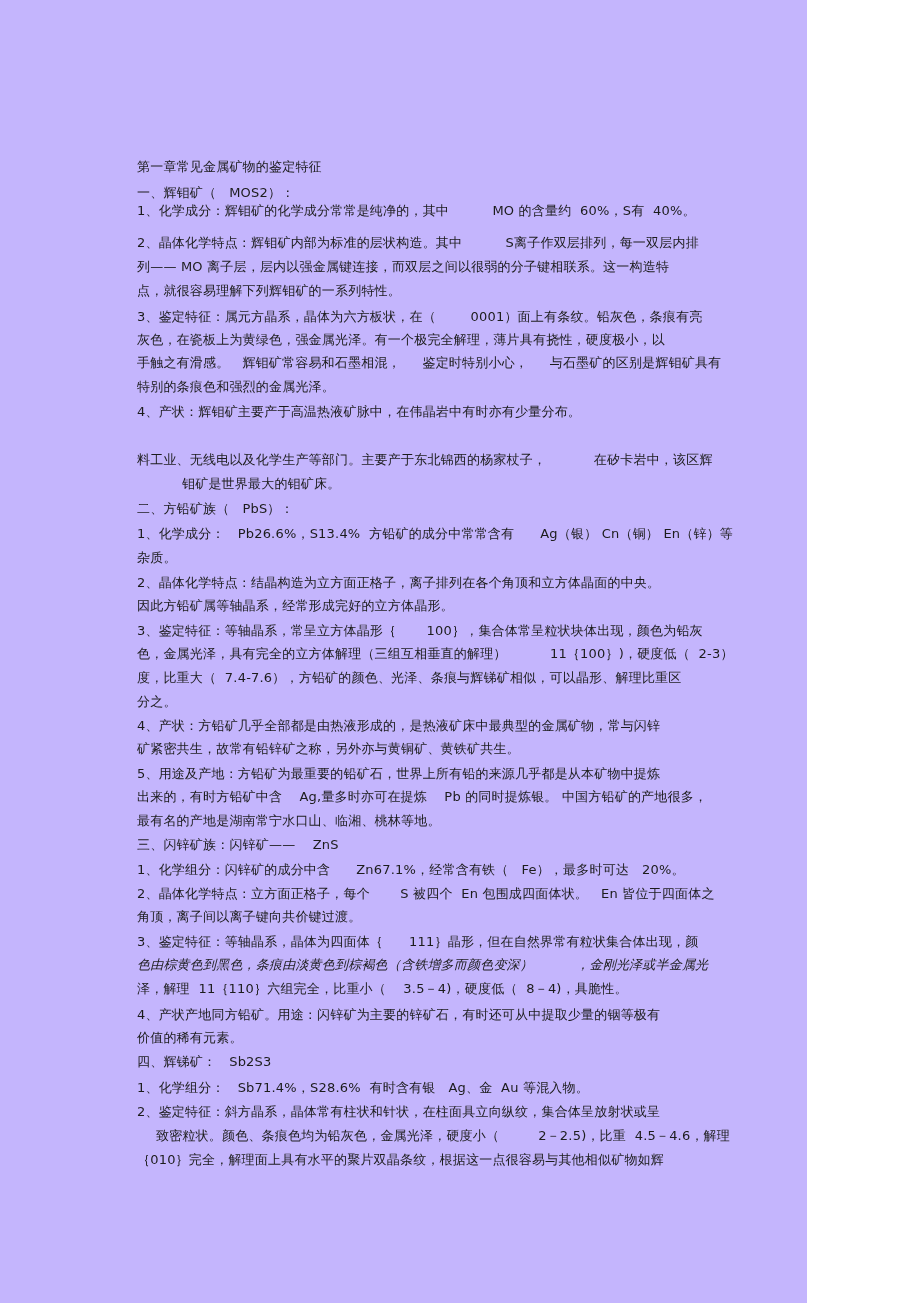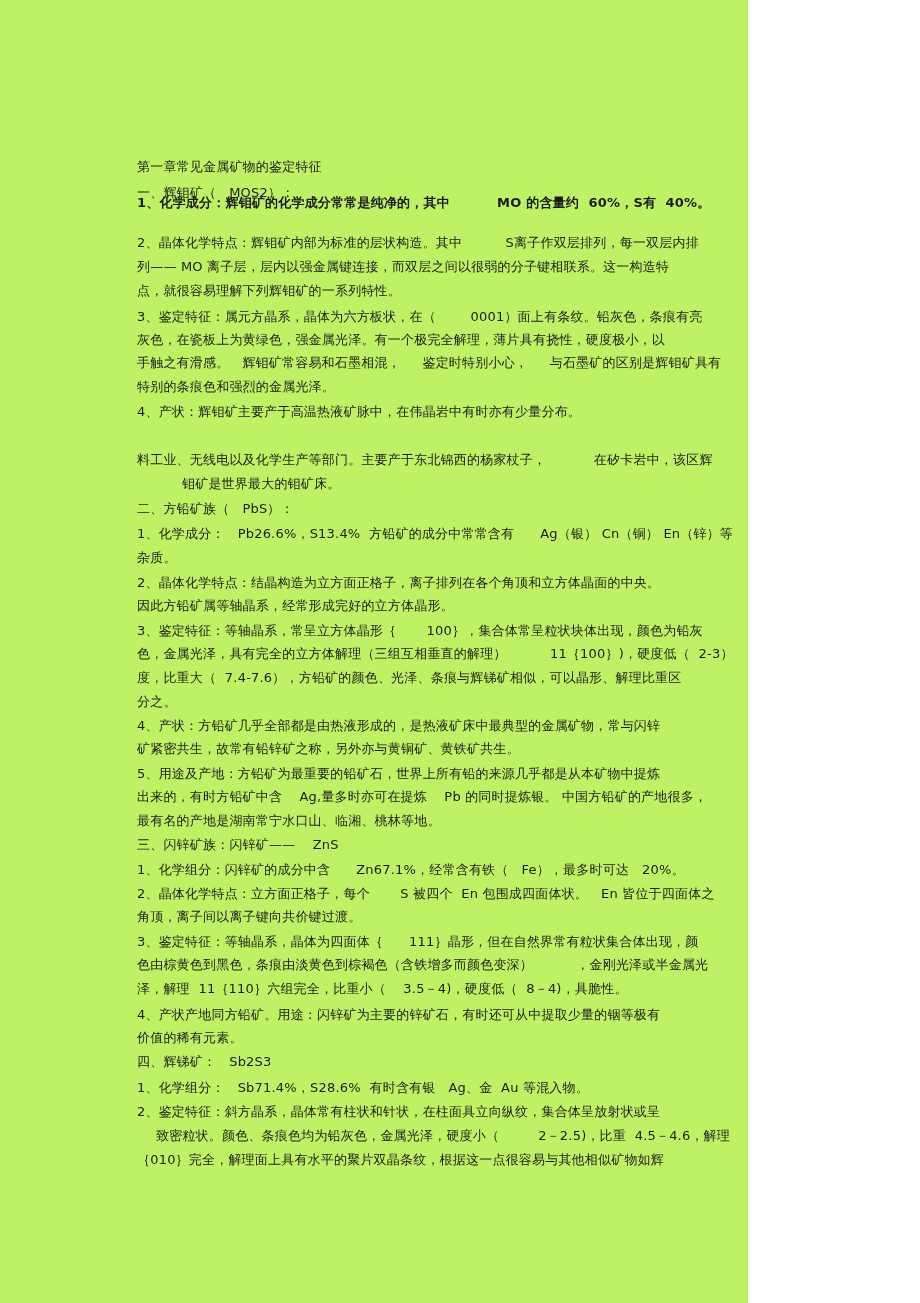--- a/index.html
+++ b/index.html
@@ -12,41 +12,41 @@
       height: 1303px;
       position: relative;
       overflow: hidden;
       font-family: "DejaVu Sans", "Liberation Sans", sans-serif;
       color: #1a1a1a;
     }
     .page {
       position: absolute;
       left: 0;
       top: 0;
-      width: 748px;
+      width: 807px;
       height: 1303px;
-      background: #bef264;
+      background: #c4b5fd;
     }
     .line {
       position: absolute;
       left: 137px;
       font-size: 13px;
       line-height: 18px;
       white-space: pre;
       letter-spacing: 0.2px;
       color: #1c1c1c;
     }
   </style>
 </head>
 <body>
 
 <div class="page" id="page">
     <div class="line" style="top: 158px;">第一章常见金属矿物的鉴定特征</div>
     <div class="line" style="top: 184px;">一、辉钼矿（   MOS2）：</div>
-    <div class="line" style="top: 194px; font-weight: bold;">1、化学成分：辉钼矿的化学成分常常是纯净的，其中          MO 的含量约  60%，S有  40%。</div>
+    <div class="line" style="top: 202px;">1、化学成分：辉钼矿的化学成分常常是纯净的，其中          MO 的含量约  60%，S有  40%。</div>
     <div class="line" style="top: 234px;">2、晶体化学特点：辉钼矿内部为标准的层状构造。其中          S离子作双层排列，每一双层内排</div>
     <div class="line" style="top: 258px;">列—— MO 离子层，层内以强金属键连接，而双层之间以很弱的分子键相联系。这一构造特</div>
     <div class="line" style="top: 282px;">点，就很容易理解下列辉钼矿的一系列特性。</div>
     <div class="line" style="top: 308px;">3、鉴定特征：属元方晶系，晶体为六方板状，在（        0001）面上有条纹。铅灰色，条痕有亮</div>
     <div class="line" style="top: 331px;">灰色，在瓷板上为黄绿色，强金属光泽。有一个极完全解理，薄片具有挠性，硬度极小，以</div>
     <div class="line" style="top: 354px;">手触之有滑感。   辉钼矿常容易和石墨相混，     鉴定时特别小心，     与石墨矿的区别是辉钼矿具有</div>
     <div class="line" style="top: 378px;">特别的条痕色和强烈的金属光泽。</div>
     <div class="line" style="top: 403px;">4、产状：辉钼矿主要产于高温热液矿脉中，在伟晶岩中有时亦有少量分布。</div>
     <div class="line" style="top: 451px;">料工业、无线电以及化学生产等部门。主要产于东北锦西的杨家杖子，           在矽卡岩中，该区辉</div>
     <div class="line" style="top: 475px; margin-left: 45px;">钼矿是世界最大的钼矿床。</div>
@@ -62,21 +62,21 @@
     <div class="line" style="top: 717px;">4、产状：方铅矿几乎全部都是由热液形成的，是热液矿床中最典型的金属矿物，常与闪锌</div>
     <div class="line" style="top: 740px;">矿紧密共生，故常有铅锌矿之称，另外亦与黄铜矿、黄铁矿共生。</div>
     <div class="line" style="top: 765px;">5、用途及产地：方铅矿为最重要的铅矿石，世界上所有铅的来源几乎都是从本矿物中提炼</div>
     <div class="line" style="top: 788px;">出来的，有时方铅矿中含    Ag,量多时亦可在提炼    Pb 的同时提炼银。 中国方铅矿的产地很多，</div>
     <div class="line" style="top: 812px;">最有名的产地是湖南常宁水口山、临湘、桃林等地。</div>
     <div class="line" style="top: 836px;">三、闪锌矿族：闪锌矿——    ZnS</div>
     <div class="line" style="top: 861px;">1、化学组分：闪锌矿的成分中含      Zn67.1%，经常含有铁（   Fe），最多时可达   20%。</div>
     <div class="line" style="top: 885px;">2、晶体化学特点：立方面正格子，每个       S 被四个  En 包围成四面体状。   En 皆位于四面体之</div>
     <div class="line" style="top: 908px;">角顶，离子间以离子键向共价键过渡。</div>
     <div class="line" style="top: 933px;">3、鉴定特征：等轴晶系，晶体为四面体｛      111｝晶形，但在自然界常有粒状集合体出现，颜</div>
-    <div class="line" style="top: 956px;">色由棕黄色到黑色，条痕由淡黄色到棕褐色（含铁增多而颜色变深）          ，金刚光泽或半金属光</div>
+    <div class="line" style="top: 956px; font-style: italic;">色由棕黄色到黑色，条痕由淡黄色到棕褐色（含铁增多而颜色变深）          ，金刚光泽或半金属光</div>
     <div class="line" style="top: 980px;">泽，解理  11｛110｝六组完全，比重小（    3.5－4)，硬度低（  8－4)，具脆性。</div>
     <div class="line" style="top: 1006px;">4、产状产地同方铅矿。用途：闪锌矿为主要的锌矿石，有时还可从中提取少量的铟等极有</div>
     <div class="line" style="top: 1029px;">价值的稀有元素。</div>
     <div class="line" style="top: 1053px;">四、辉锑矿：   Sb2S3</div>
     <div class="line" style="top: 1079px;">1、化学组分：   Sb71.4%，S28.6%  有时含有银   Ag、金  Au 等混入物。</div>
     <div class="line" style="top: 1103px;">2、鉴定特征：斜方晶系，晶体常有柱状和针状，在柱面具立向纵纹，集合体呈放射状或呈</div>
     <div class="line" style="top: 1127px; margin-left: 19px;">致密粒状。颜色、条痕色均为铅灰色，金属光泽，硬度小（         2－2.5)，比重  4.5－4.6，解理</div>
     <div class="line" style="top: 1151px;">｛010｝完全，解理面上具有水平的聚片双晶条纹，根据这一点很容易与其他相似矿物如辉</div>
   </div>
 

